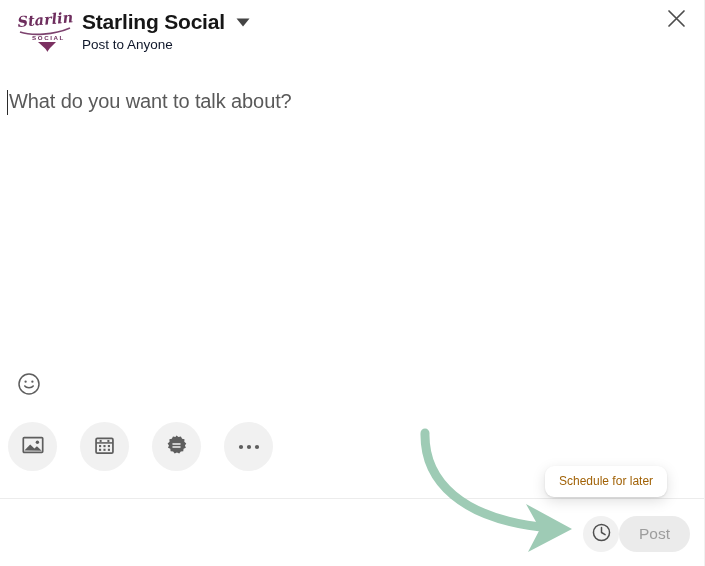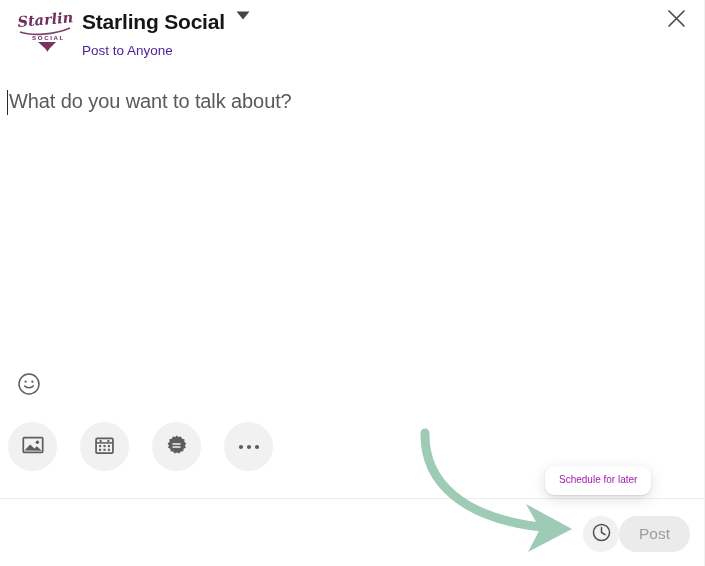--- a/index.html
+++ b/index.html
@@ -44,40 +44,40 @@
     height: 40px;
   }
 
   #identity-block {
     position: absolute;
     left: 82px;
     top: 11px;
   }
   #identity-row {
     display: flex;
-    align-items: flex-start;
+    align-items: center;
     gap: 11px;
   }
   #account-name {
     font-size: 21px;
     font-weight: bold;
     color: #161616;
     letter-spacing: -0.2px;
     line-height: 1.08;
     white-space: nowrap;
   }
   #chevron-down-icon {
     width: 14px;
     height: 9px;
     display: block;
   }
   #audience-label {
     font-size: 13.5px;
-    color: #4c1d95;
-    margin-top: 10px;
+    color: #0f172a;
+    margin-top: 4px;
     line-height: 1.1;
     white-space: nowrap;
   }
 
   #close-button {
     position: absolute;
     right: 7px;
     top: 0px;
     width: 44px;
     height: 40px;
@@ -178,22 +178,22 @@
 
   
   #schedule-tooltip {
     position: absolute;
     left: 545px;
     top: 466px;
     background: #ffffff;
     border-radius: 9px;
     padding: 9px 14px 10px 14px;
     box-shadow: 0 1px 2px rgba(0,0,0,0.10), 0 4px 14px rgba(0,0,0,0.13);
-    font-size: 10px;
-    color: #a21caf;
+    font-size: 12px;
+    color: #a16207;
     white-space: nowrap;
     line-height: 1;
   }
 
   
   #action-bar {
     position: absolute;
     right: 14px;
     top: 516px;
     display: flex;

